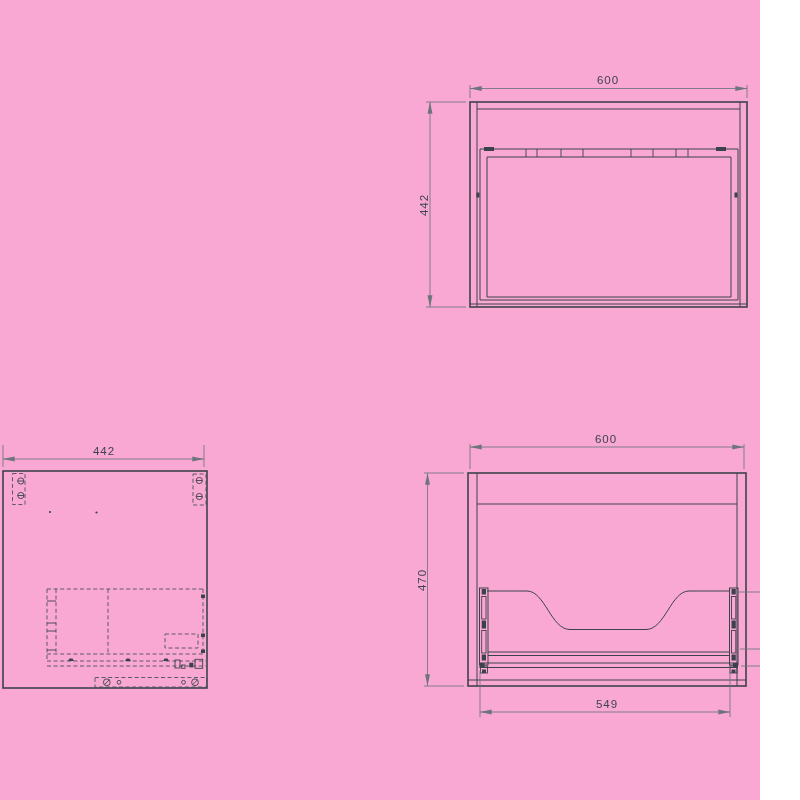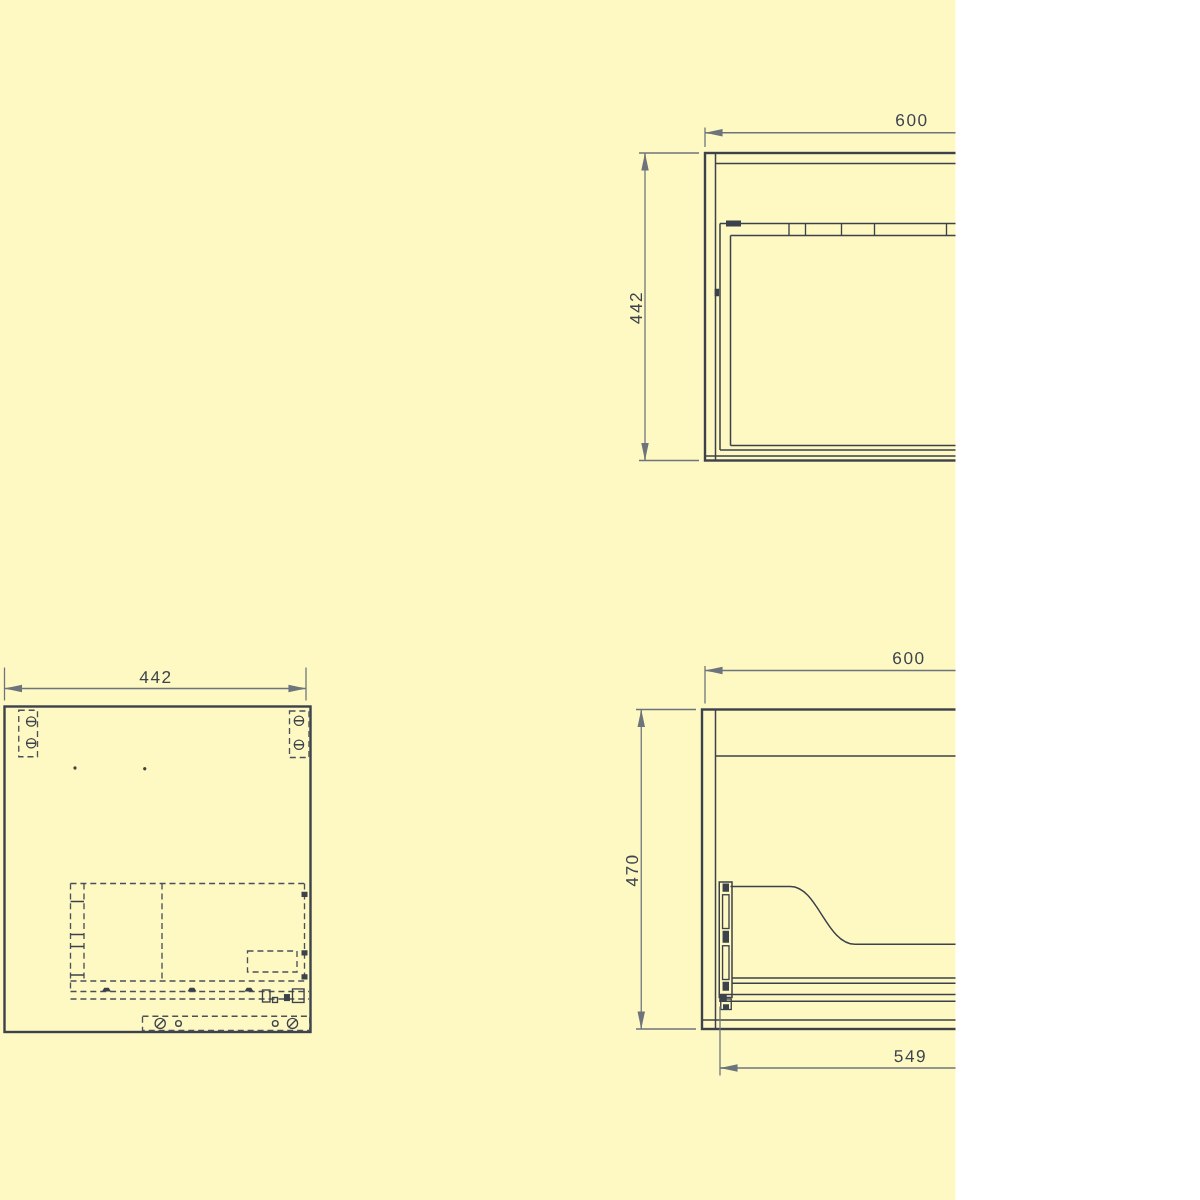--- a/index.html
+++ b/index.html
@@ -1,16 +1,16 @@
 <!DOCTYPE html>
 <html><head>
 <meta charset="utf-8">
 <style>
   html,body{margin:0;padding:0;background:#ffffff;}
-  .canvas{position:relative;width:637px;height:800px;background:#fef9c3;overflow:hidden;}
+  .canvas{position:relative;width:760px;height:800px;background:#f9a8d4;overflow:hidden;}
   svg{display:block;}
   .obj{stroke:#3c424b;fill:none;stroke-width:1;}
   .obj2{stroke-width:1.6;}
   .thin{stroke-width:0.9;}
   .fillmark{fill:#3c424b;stroke:none;}
   .hid{stroke:#4a505a;fill:none;stroke-width:0.9;stroke-dasharray:4 2.6;}
   .dimline,.ext{stroke:#6e747c;fill:none;stroke-width:0.85;}
   .dimtext{font-family:"Liberation Sans","DejaVu Sans",sans-serif;font-size:11.5px;
            letter-spacing:1px;fill:#3b434e;}
 </style>

